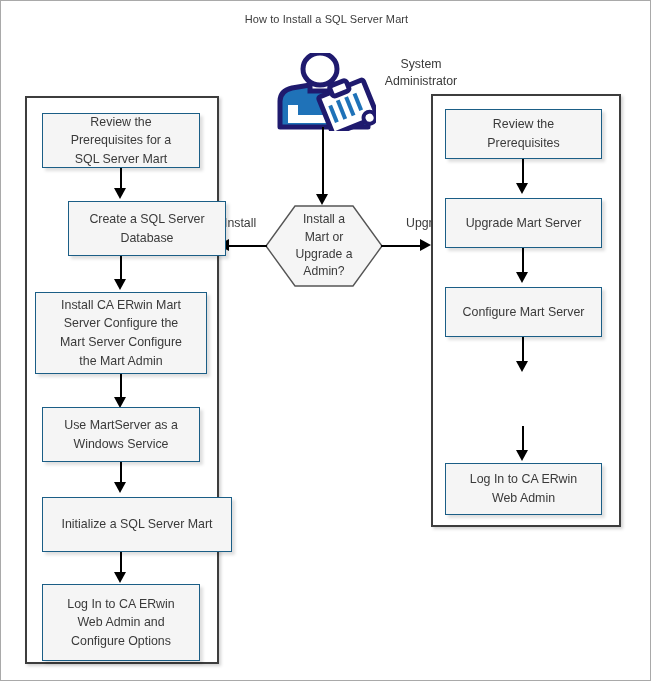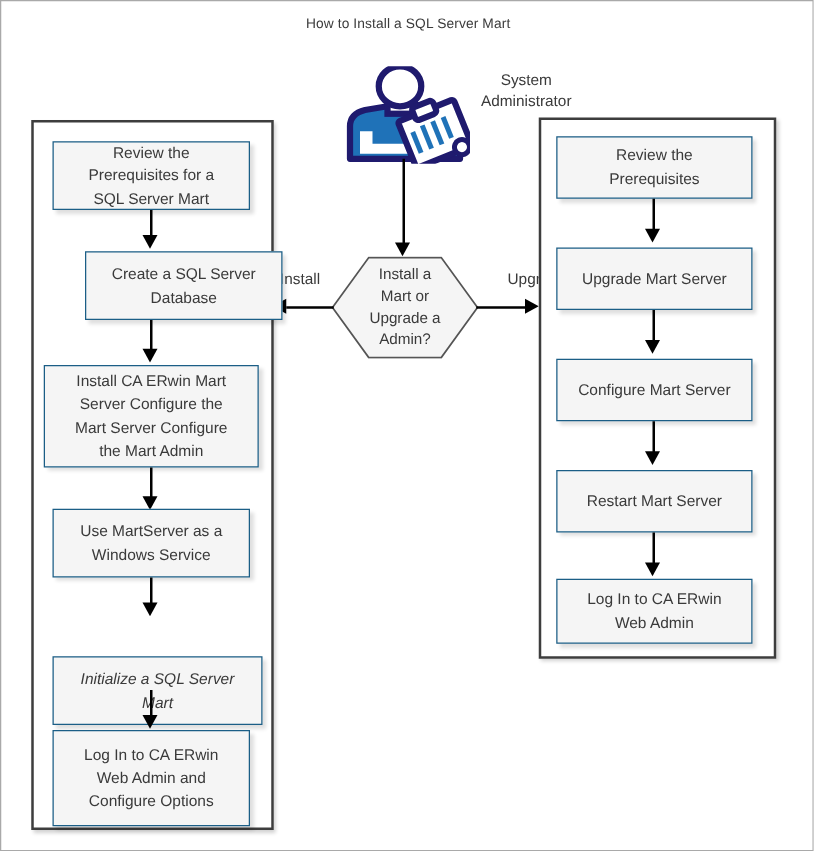--- a/index.html
+++ b/index.html
@@ -207,39 +207,38 @@
   <div class="pbox" style="left:34px; top:291px; width:172px; height:82px;">
     <span>Install CA ERwin Mart Server Configure the Mart Server Configure the Mart Admin</span>
   </div>
   <div class="arrow-line arrow-v" style="left:119px; top:373px; height:25px;"></div>
   <div class="arrow-head ah-down" style="left:113px; top:396px;"></div>
 
   <div class="pbox" style="left:41px; top:406px; width:158px; height:55px;">Use MartServer as a Windows Service</div>
   <div class="arrow-line arrow-v" style="left:119px; top:461px; height:23px;"></div>
   <div class="arrow-head ah-down" style="left:113px; top:481px;"></div>
 
-  <div class="pbox" style="left:41px; top:524px; width:168px; height:55px;font-style:italic;">Initialize a SQL Server Mart</div>
+  <div class="pbox" style="left:41px; top:496px; width:190px; height:55px;">Initialize a SQL Server Mart</div>
   <div class="arrow-line arrow-v" style="left:119px; top:551px; height:23px;"></div>
   <div class="arrow-head ah-down" style="left:113px; top:571px;"></div>
 
   <div class="pbox" style="left:41px; top:583px; width:158px; height:77px;">Log In to CA ERwin Web Admin and Configure Options</div>
 
   <div class="panel" id="panel-right"></div>
 
   <div class="pbox" style="left:444px; top:108px; width:157px; height:50px;">Review the Prerequisites</div>
   <div class="arrow-line arrow-v" style="left:521px; top:158px; height:27px;"></div>
   <div class="arrow-head ah-down" style="left:515px; top:182px;"></div>
 
   <div class="pbox" style="left:444px; top:197px; width:157px; height:50px;">Upgrade Mart Server</div>
   <div class="arrow-line arrow-v" style="left:521px; top:247px; height:27px;"></div>
   <div class="arrow-head ah-down" style="left:515px; top:271px;"></div>
 
   <div class="pbox" style="left:444px; top:286px; width:157px; height:50px;">Configure Mart Server</div>
   <div class="arrow-line arrow-v" style="left:521px; top:336px; height:27px;"></div>
   <div class="arrow-head ah-down" style="left:515px; top:360px;"></div>
 
-  <div class="pbox" style="left:444px; top:375px; width:157px; height:50px;">Restart Mart Server</div>
   <div class="arrow-line arrow-v" style="left:521px; top:425px; height:27px;"></div>
   <div class="arrow-head ah-down" style="left:515px; top:449px;"></div>
 
   <div class="pbox" style="left:444px; top:462px; width:157px; height:52px;">Log In to CA ERwin Web Admin</div>
 
 </div>
 
 </body></html>

